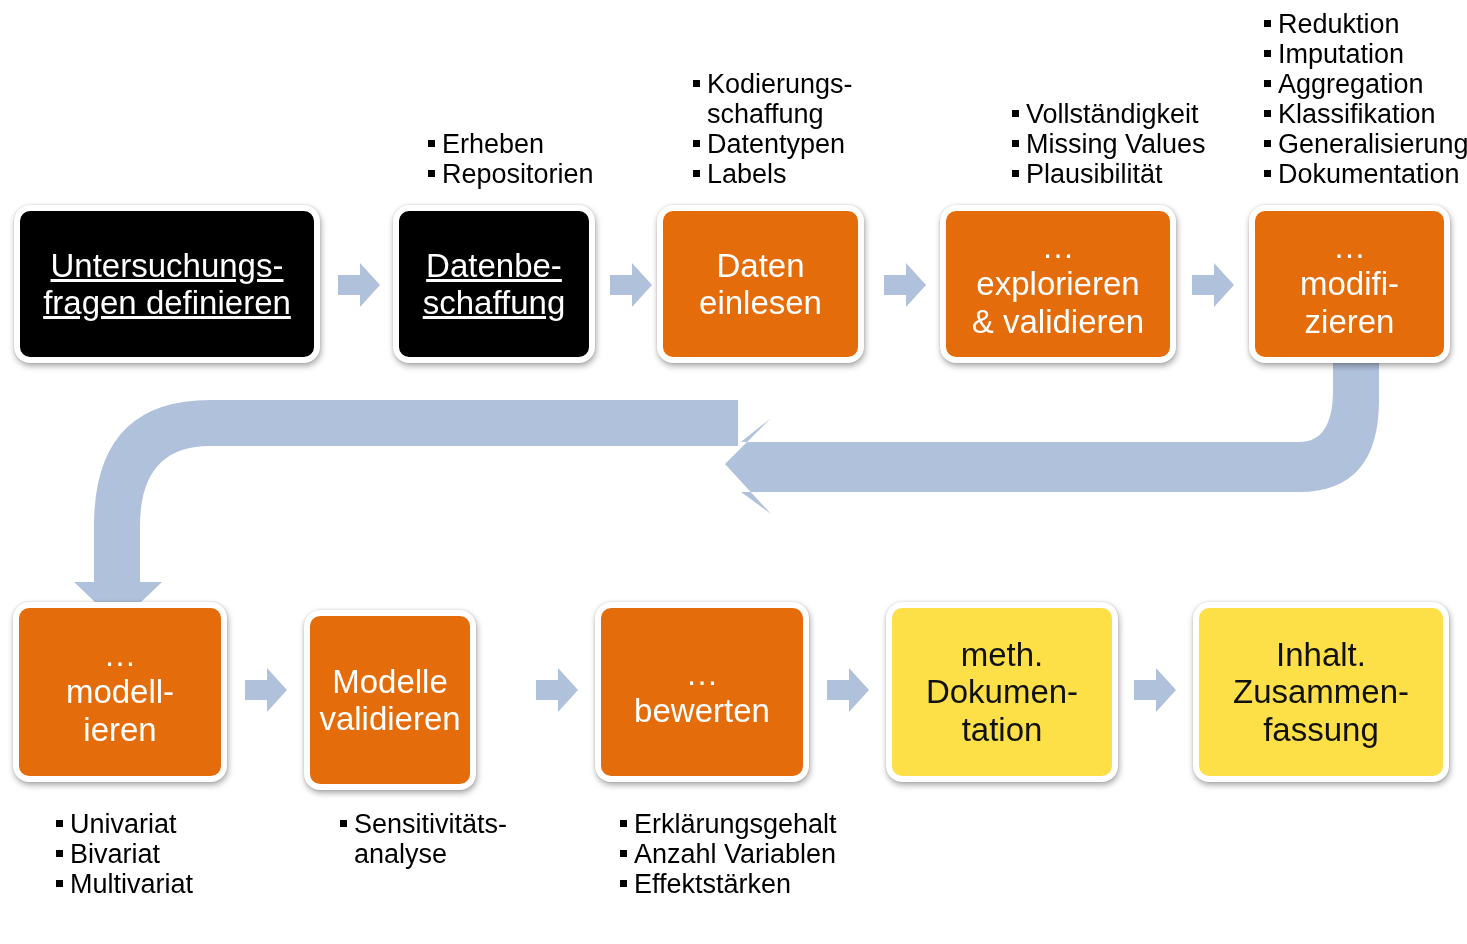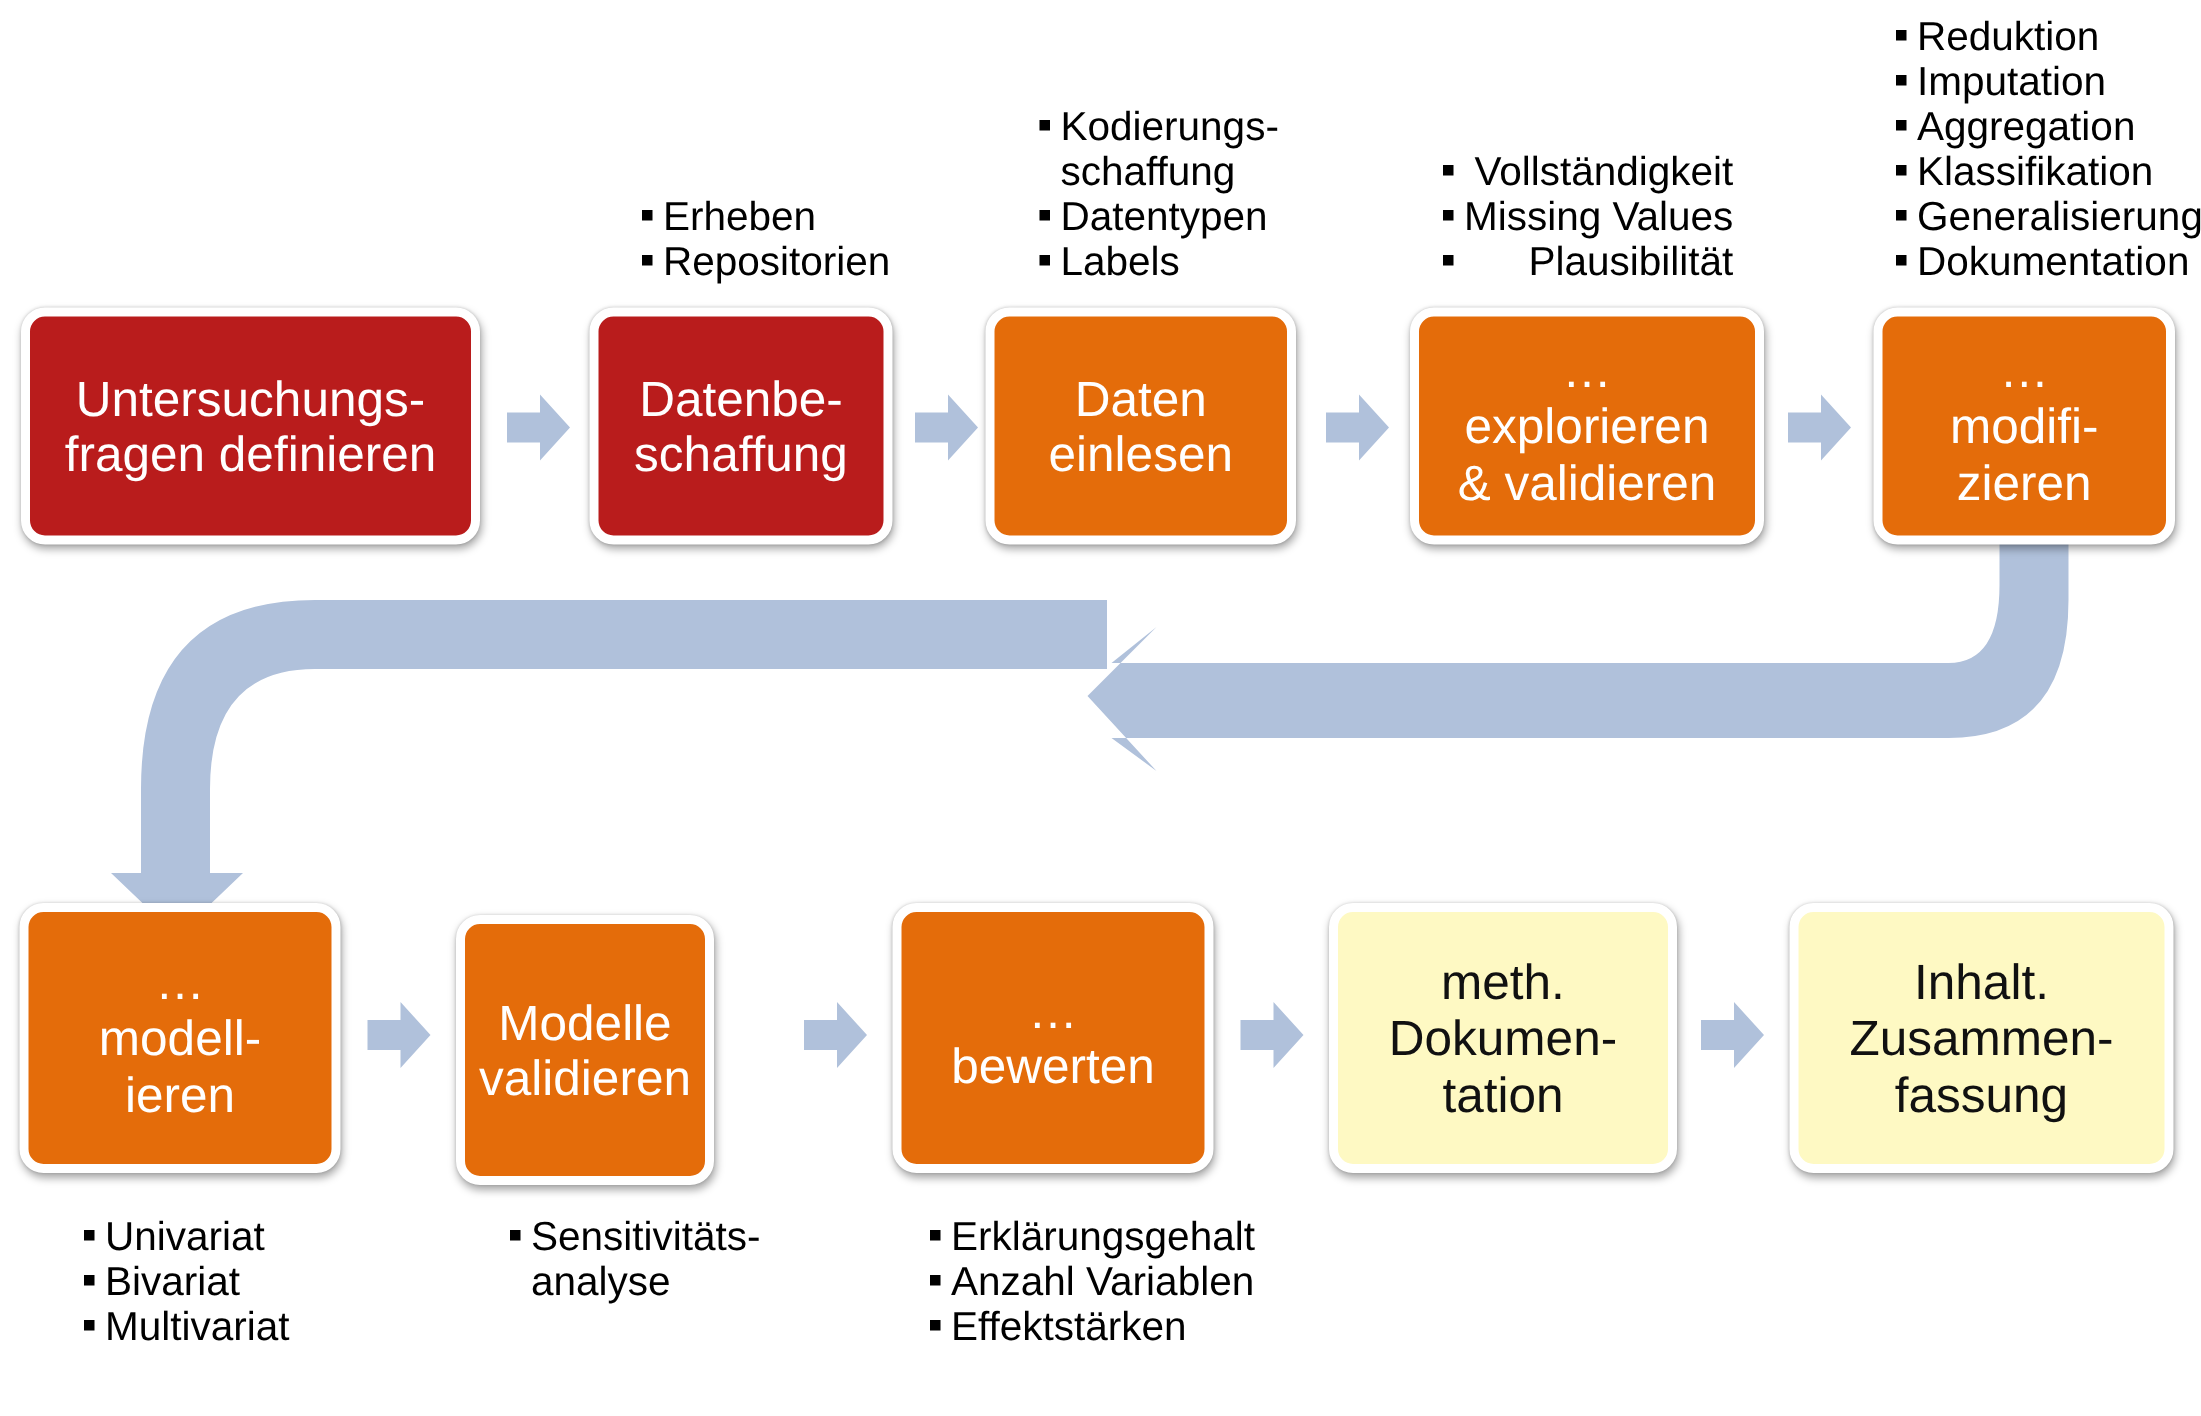--- a/index.html
+++ b/index.html
@@ -3,23 +3,23 @@
 <meta charset="utf-8">
 <style>
   html, body { margin:0; padding:0; background:#ffffff; }
   body { width:1467px; height:944px; position:relative; overflow:hidden;
          font-family:"Liberation Sans", "DejaVu Sans", sans-serif; }
   .box { position:absolute; box-sizing:border-box; border:6px solid #ffffff;
          border-radius:16px; display:flex; align-items:center; justify-content:center;
          text-align:center; box-shadow: 1px 3px 6px rgba(0,0,0,0.35), 0 0 2px rgba(0,0,0,0.15);
          line-height:1.13; font-size:33px; }
   .box span { white-space:pre-line; }
-  .blue { background:#b91c1c; color:#ffffff; }
+  .blue { background:#000000; color:#ffffff;text-decoration:underline; }
   .orange { background:#e46c0a; color:#ffffff; }
-  .peach { background:#fef9c3; color:#111111; }
+  .peach { background:#fde047; color:#111111; }
   .bullets { position:absolute; margin:0; padding:0; list-style:none; font-size:27px; line-height:30px; color:#000; }
   .bullets li { position:relative; padding-left:14px; white-space:pre-line; }
   .bullets li::before { content:""; position:absolute; left:0; top:11px; width:7px; height:7px; background:#000; }
   svg.arrows { position:absolute; left:0; top:0; }
 </style>
 </head>
 <body>
 
 <svg class="arrows" width="1467" height="944">
   <g fill="#b0c1db">
@@ -57,21 +57,21 @@
   <li>Kodierungs-
 schaffung</li>
   <li>Datentypen</li>
   <li>Labels</li>
 </ul>
 <div class="box orange" style="left:641px;top:205px;width:207px;height:158px;margin-left:16px;">
   <span>Daten
 einlesen</span>
 </div>
 
-<ul class="bullets" style="left:962px;top:99px;text-align:right;">
+<ul class="bullets" style="left:1012px;top:99px;">
   <li>Vollständigkeit</li>
   <li>Missing Values</li>
   <li>Plausibilität</li>
 </ul>
 <div class="box orange" style="left:940px;top:205px;width:236px;height:158px;">
   <span>…
 explorieren
 &amp; validieren</span>
 </div>
 

